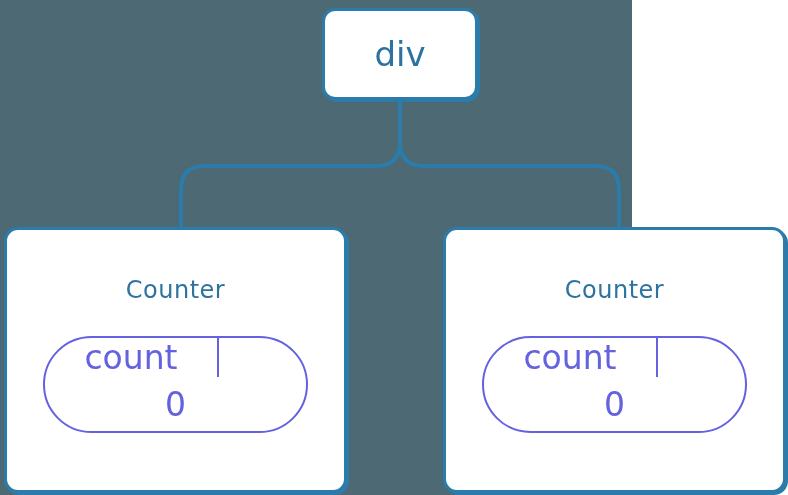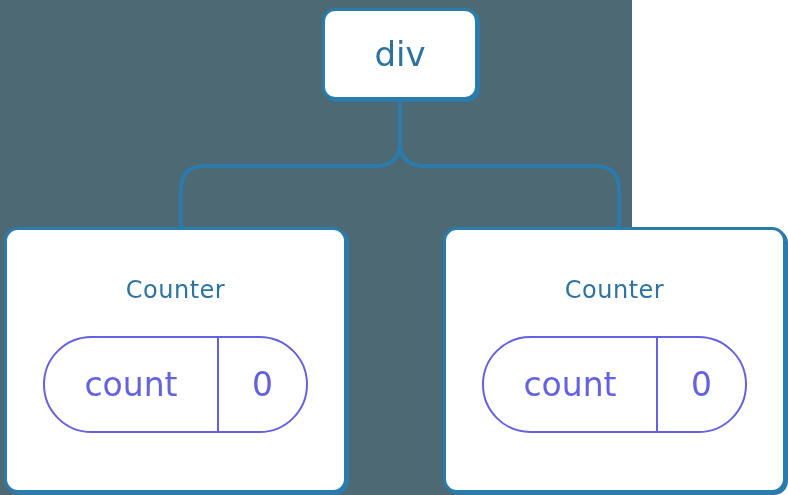--- a/index.html
+++ b/index.html
@@ -64,20 +64,21 @@
   }
   .state-pill {
     margin-top: 31px;
     width: 265px; height: 97px;
     border: 2px solid var(--state-accent);
     border-radius: 49px;
     display: flex;
     overflow: hidden;
     color: var(--state-accent);
     font-size: 33px;
+    flex-direction: column;
   }
   .state-key-cell {
     width: 174px;
     display: flex;
     align-items: center;
     justify-content: center;
     border-right: 2px solid var(--state-accent);
   }
   .state-value-cell {
     flex: 1;

